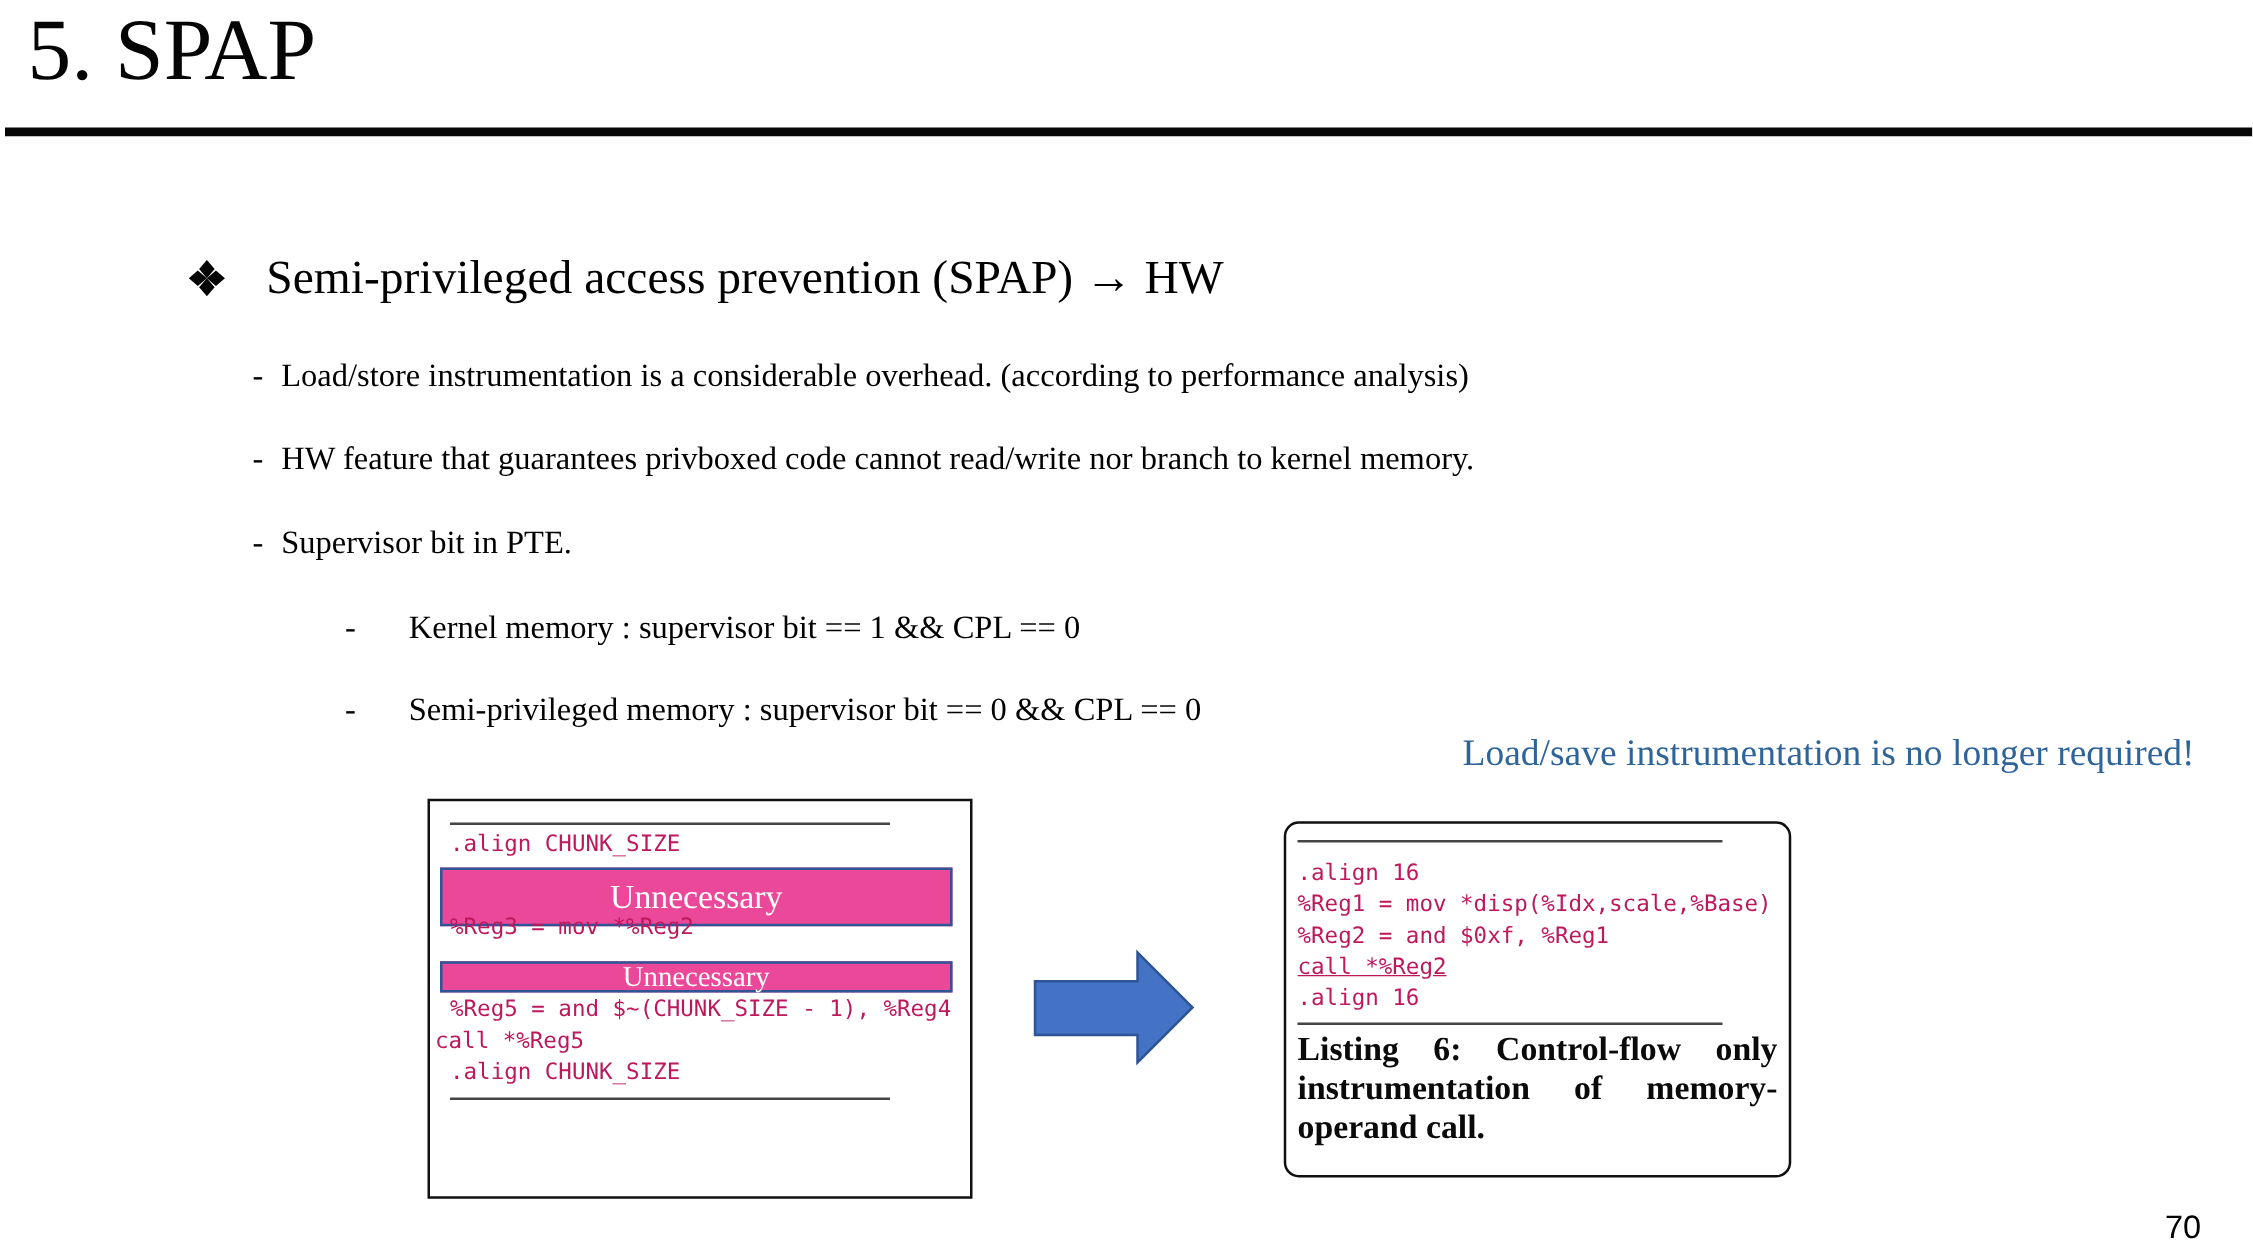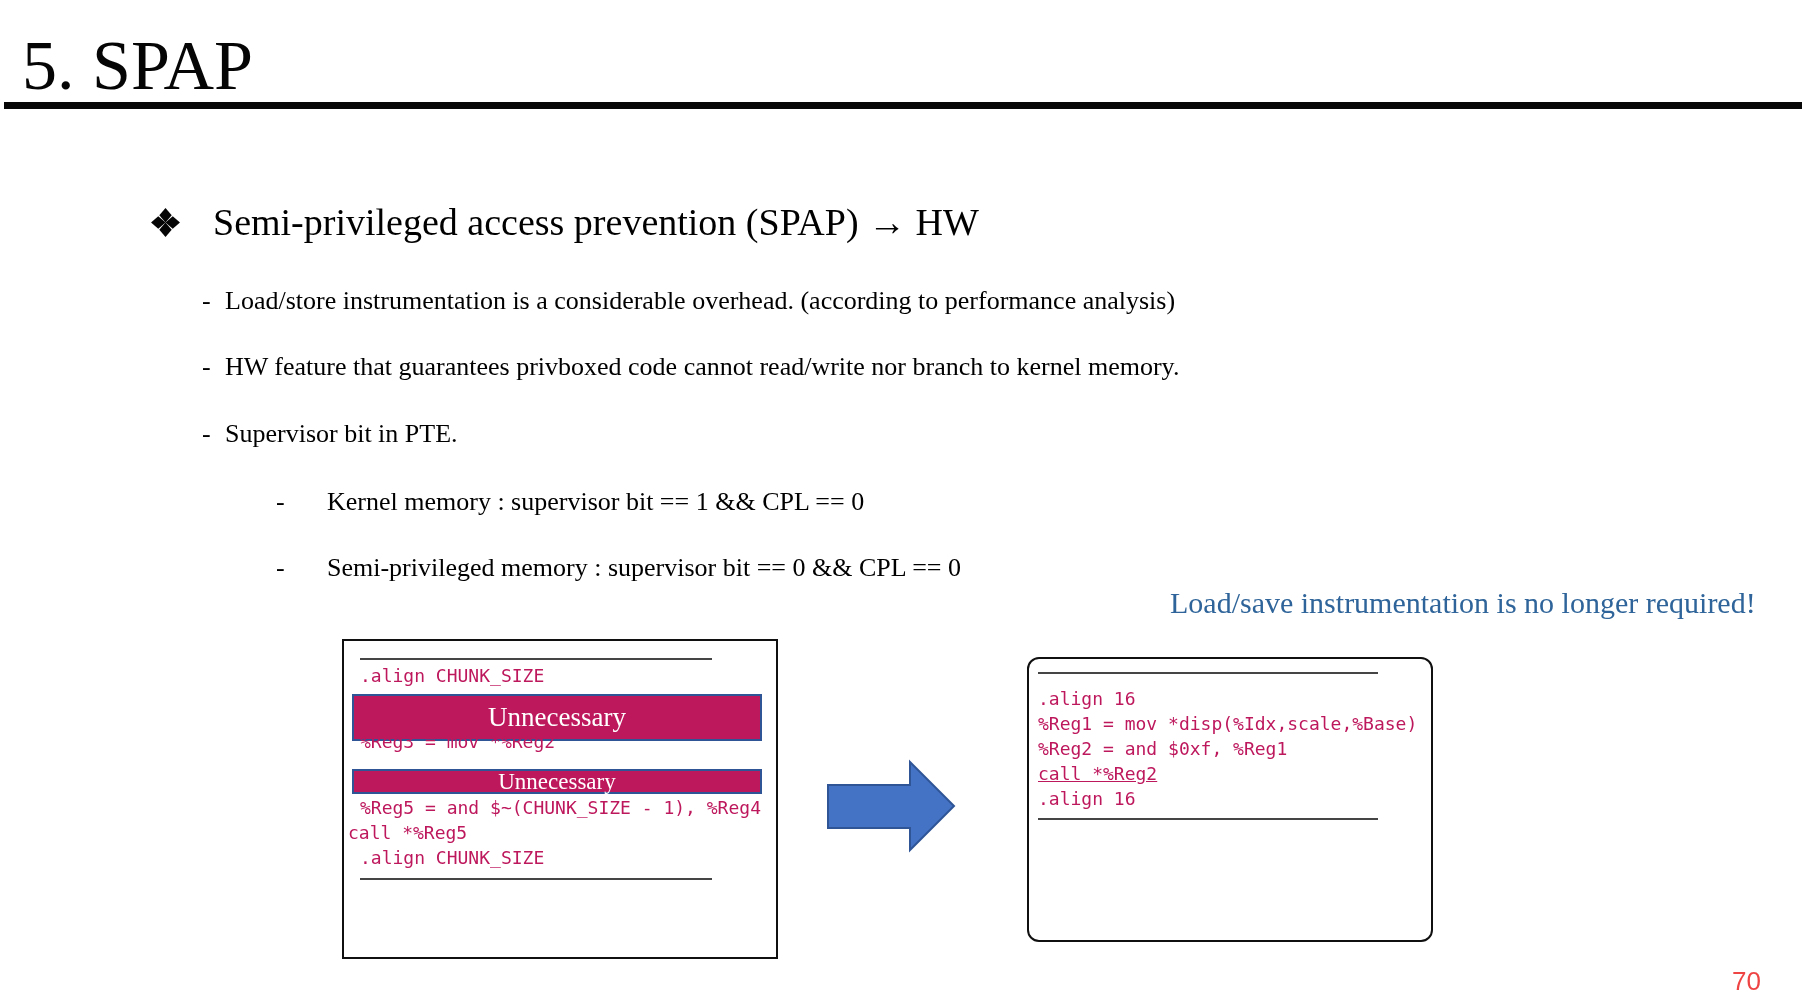--- a/index.html
+++ b/index.html
@@ -1,62 +1,62 @@
 <!DOCTYPE html>
 <html><head>
 <meta charset="utf-8">
 <style>
   html,body{margin:0;padding:0;background:#ffffff;}
   .slide{
     position:relative;width:1802px;height:1003px;background:#ffffff;overflow:hidden;
     font-family:"Liberation Serif","DejaVu Serif",serif;color:#000;
   }
   
-  .title{position:absolute;left:22px;top:2px;font-size:70px;line-height:1.1;font-weight:400;color:#050505;margin-top:25px;}
+  .title{position:absolute;left:22px;top:2px;font-size:70px;line-height:1.1;font-weight:400;color:#050505;}
   .title-rule{position:absolute;left:4px;top:102px;width:1798px;height:7px;background:#070707;}
   
   .b-main{position:absolute;left:150px;top:200px;display:flex;align-items:center;font-size:38px;white-space:nowrap;}
   .b-main .icon-wrap{width:63px;display:flex;align-items:center;}
   .b2{position:absolute;left:202px;display:flex;font-size:26px;line-height:34px;white-space:nowrap;}
   .b2 .marker{display:inline-block;width:23px;}
   .b3{position:absolute;left:276px;display:flex;font-size:26px;line-height:34px;white-space:nowrap;}
   .b3 .marker{display:inline-block;width:51px;}
   .b2-1{top:284px;} .b2-2{top:350px;} .b2-3{top:417px;}
   .b3-1{top:485px;} .b3-2{top:551px;}
   
   .note{position:absolute;left:1138px;top:586px;font-size:30px;color:#2E6499;white-space:nowrap;margin-left:32px;}
   
   .listing{position:absolute;background:#fff;border:2px solid #101010;}
   .listing3{left:342px;top:639px;width:432px;height:316px;}
   .listing6{left:1027px;top:657px;width:402px;height:281px;border-radius:12px;}
   .lrule{position:absolute;height:2px;background:#454545;}
   .code{position:absolute;font-family:"DejaVu Sans Mono","Liberation Mono",monospace;
         font-size:18px;line-height:25px;color:#be185d;white-space:pre;}
-  .overlay{position:absolute;background:#be185d;border:2px solid #2F5597;box-sizing:border-box;
+  .overlay{position:absolute;background:#ec4899;border:2px solid #2F5597;box-sizing:border-box;
            color:#ffffff;text-align:center;font-family:"Liberation Serif",serif;}
   .ov1{left:8px;top:53px;width:410px;height:47px;font-size:27px;line-height:43px;}
   .ov2{left:8px;top:128px;width:410px;height:25px;font-size:23px;line-height:22px;}
   .caption{position:absolute;font-weight:bold;font-size:27px;text-align:justify;color:#0a0a0a;}
   .cap3{left:16px;top:243px;width:400px;line-height:33px;}
   .cap6{left:9px;top:165px;width:384px;line-height:31px;}
   
   .l3-r1{left:16px;top:17px;width:352px;} .l3-c1{left:16px;top:22px;}
   .l3-c2{left:16px;top:88px;text-align:right;} .l3-c3{left:16px;top:154px;}
   .l3-c4{left:4px;top:179px;} .l3-c5{left:16px;top:204px;}
   .l3-r2{left:16px;top:237px;width:352px;}
   
   .l6-r1{left:9px;top:13px;width:340px;}
   .l6-c0{left:9px;top:27px;} .l6-c1{left:9px;top:52px;} .l6-c2{left:9px;top:77px;}
   .l6-c3{left:9px;top:102px;text-decoration:underline;} .l6-c4{left:9px;top:127px;}
   .l6-r2{left:9px;top:159px;width:340px;}
   
   .arrow{position:absolute;left:818px;top:752px;}
   
   .page-num{position:absolute;left:1732px;top:966px;font-family:"Liberation Sans",sans-serif;
-            font-size:26px;color:#ef4444;}
+            font-size:26px;color:#000000;}
 </style>
 </head>
 <body>
 
 <div class="slide">
 
   <div class="title">5. SPAP</div>
   <div class="title-rule"></div>
 
   <div class="b-main">
@@ -116,17 +116,18 @@
   </div>
 
   <div class="listing listing6">
     <div class="lrule l6-r1"></div>
     <div class="code l6-c0">.align 16</div>
     <div class="code l6-c1">%Reg1 = mov *disp(%Idx,scale,%Base)</div>
     <div class="code l6-c2">%Reg2 = and $0xf, %Reg1</div>
     <div class="code l6-c3">call *%Reg2</div>
     <div class="code l6-c4">.align 16</div>
     <div class="lrule l6-r2"></div>
+    <div class="caption cap6">Listing 6: Control-flow only instrumentation of memory-operand call.</div>
   </div>
 
   <div class="page-num">70</div>
 
 </div>
 
 </body></html>

